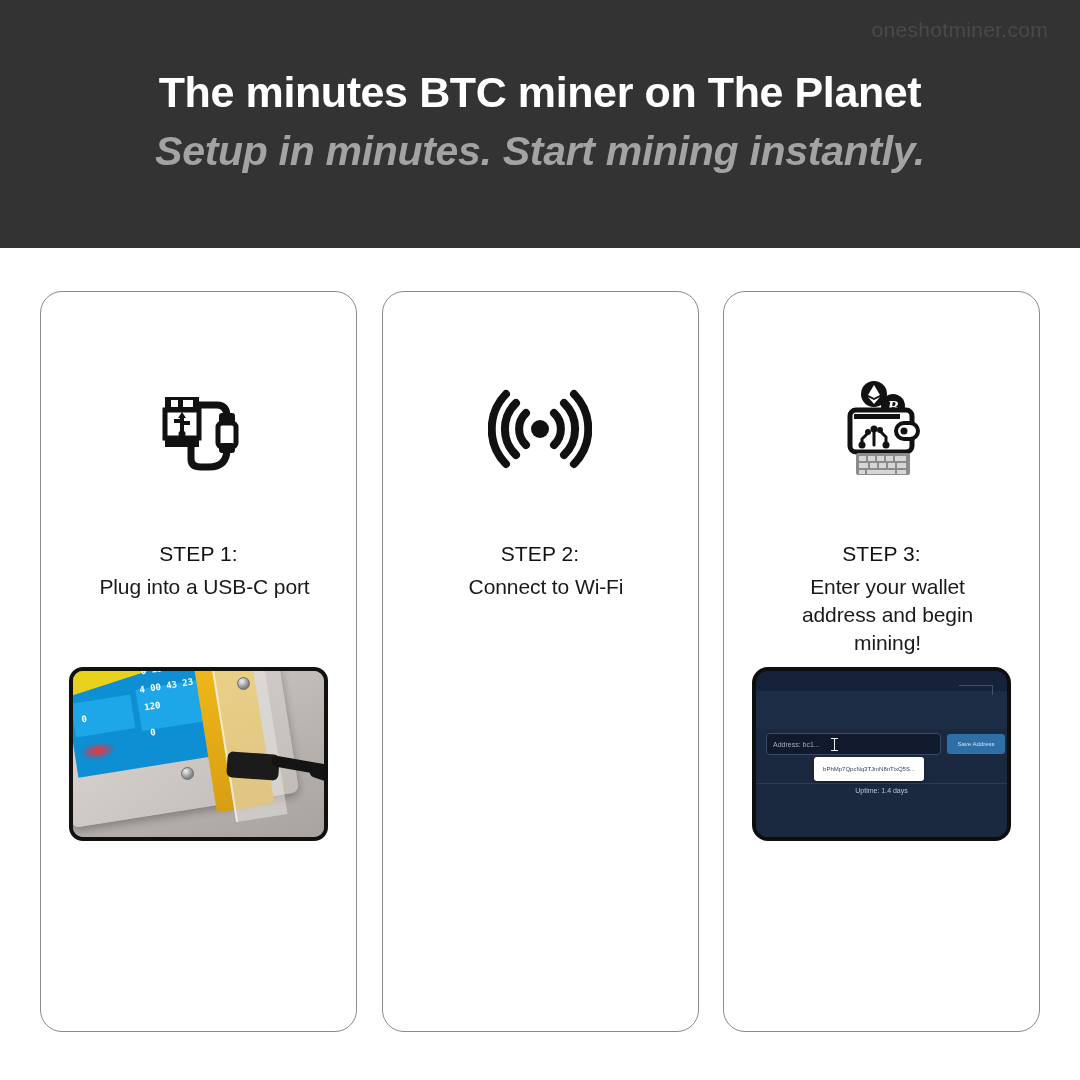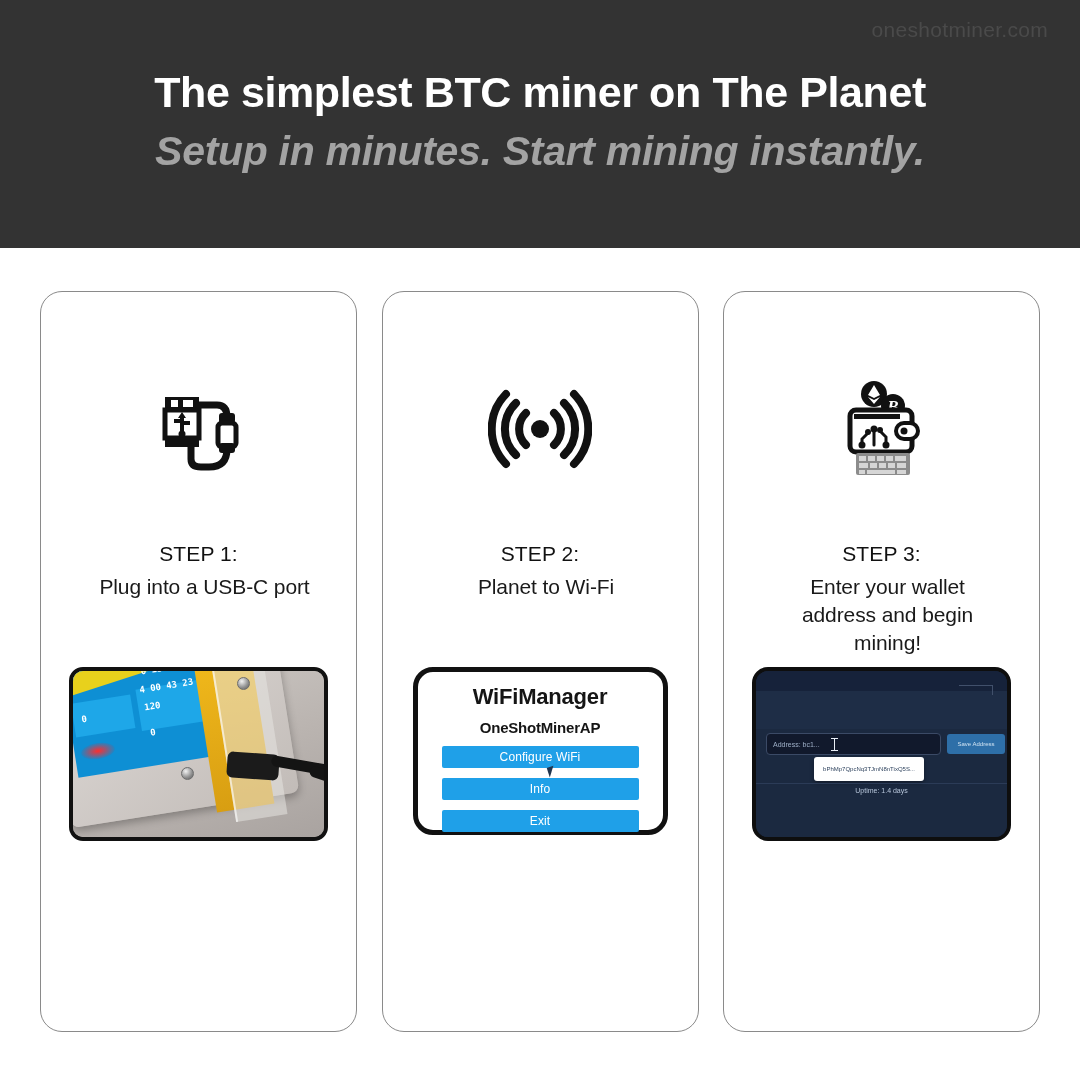--- a/index.html
+++ b/index.html
@@ -404,21 +404,21 @@
     border-right: 1px solid #41506b;
   }
 </style>
 </head>
 <body>
 
 <div class="page">
 
   <div class="header">
     <div class="watermark">oneshotminer.com</div>
-    <div class="headline">The simplest BTC miner on The Planet</div>
+    <div class="headline">The minutes BTC miner on The Planet</div>
     <div class="subheadline">Setup in minutes. Start mining instantly.</div>
   </div>
 
   <div class="cards">
 
     <div class="card">
       <div class="icon-wrap">
         <svg width="104" height="104" viewBox="0 0 104 104" aria-hidden="true">
 
           <rect x="18" y="20" width="34" height="13" fill="#111"></rect>
@@ -482,32 +482,22 @@
           <path d="M66 36 A22 22 0 0 1 66 68" fill="none" stroke="#111" stroke-width="8" stroke-linecap="round"></path>
           <path d="M76 26 A36 36 0 0 1 76 78" fill="none" stroke="#111" stroke-width="8" stroke-linecap="round"></path>
           <path d="M86 17 A50 50 0 0 1 86 87" fill="none" stroke="#111" stroke-width="8" stroke-linecap="round"></path>
 
           <path d="M38 36 A22 22 0 0 0 38 68" fill="none" stroke="#111" stroke-width="8" stroke-linecap="round"></path>
           <path d="M28 26 A36 36 0 0 0 28 78" fill="none" stroke="#111" stroke-width="8" stroke-linecap="round"></path>
           <path d="M18 17 A50 50 0 0 0 18 87" fill="none" stroke="#111" stroke-width="8" stroke-linecap="round"></path>
         </svg>
       </div>
       <div class="step-title">STEP 2:</div>
-      <div class="step-desc">Planet to Wi-Fi</div>
-
-      <div class="media-slot">
-        <div class="wifimgr">
-          <div class="wm-title">WiFiManager</div>
-          <div class="wm-ssid">OneShotMinerAP</div>
-          <div class="wm-btn">Configure WiFi</div>
-          <div class="wm-btn">Info</div>
-          <div class="wm-btn">Exit</div>
-          <div class="wm-cursor"></div>
-        </div>
-      </div>
+      <div class="step-desc">Connect to Wi-Fi</div>
+
     </div>
 
     <div class="card">
       <div class="icon-wrap">
         <svg width="104" height="104" viewBox="0 0 104 104" aria-hidden="true">
 
           <circle cx="44" cy="17" r="13" fill="#111"></circle>
           <polygon points="44,8 50,18 44,21 38,18" fill="#fff"></polygon>
           <polygon points="44,23 50,20 44,27 38,20" fill="#fff"></polygon>
 

